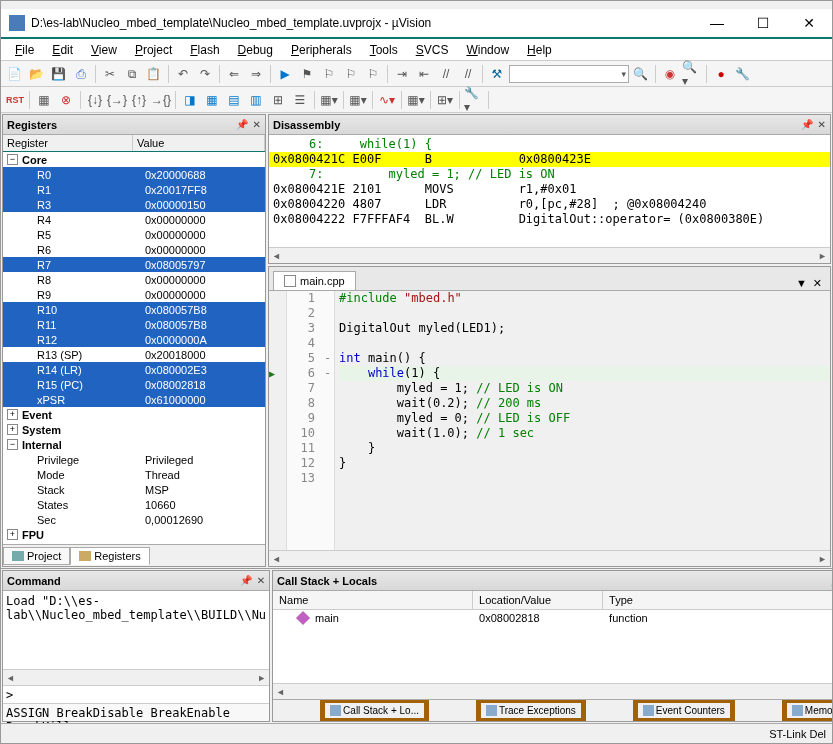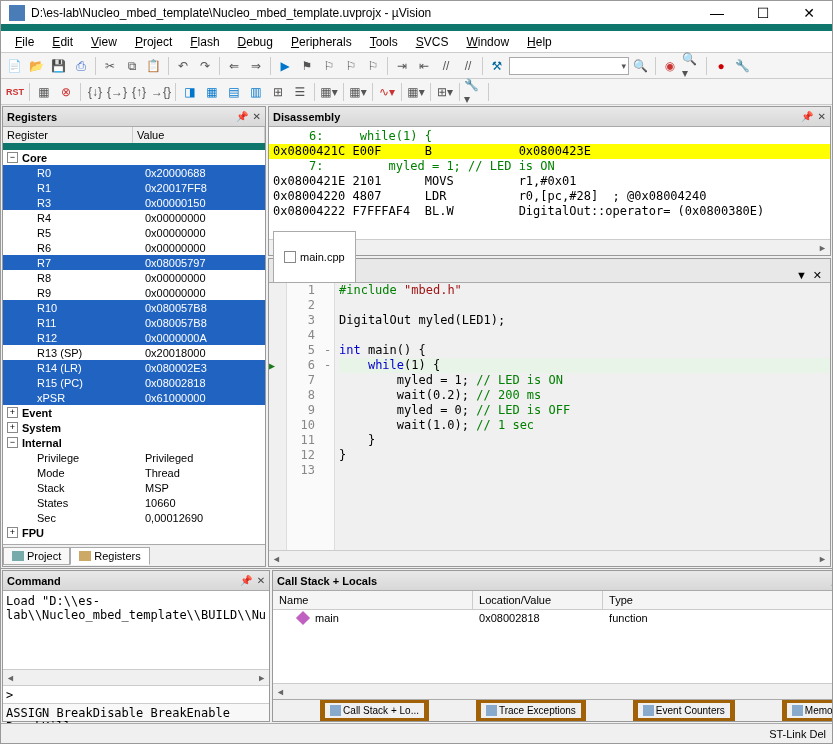--- a/index.html
+++ b/index.html
@@ -1,17 +1,17 @@
 <!DOCTYPE html>
 <html><head>
 <meta charset="utf-8">
 <style>
 * { box-sizing: border-box; margin: 0; padding: 0; }
 body { font-family: "Segoe UI", Tahoma, sans-serif; font-size: 11px; background: #f0f0f0; width: 833px; height: 744px; overflow: hidden; display: flex; flex-direction: column; border: 1px solid #999; }
-.titlebar { height: 30px; background: #fff; display: flex; align-items: center; padding: 0 8px; border-bottom: 7px solid #0f766e; }
+.titlebar { height: 30px; background: #fff; display: flex; align-items: center; padding: 0 8px; border-bottom: 2px solid #0f766e; margin-top: 8px; }
 .titlebar-icon { width: 16px; height: 16px; background: #4a7cb8; margin-right: 6px; }
 .titlebar-text { flex: 1; font-size: 12px; }
 .titlebar-btns { display: flex; gap: 16px; font-size: 14px;}
 .titlebar-btn { width: 30px; text-align: center; cursor: default; }
 .menubar { height: 22px; background: #fff; display: flex; align-items: center; padding: 0 6px; gap: 2px; border-bottom: 1px solid #ccc; }
 .menubar span { padding: 2px 8px; font-size: 12px; }
 .menubar span u { text-decoration: underline; }
 .toolbar { height: 26px; background: #f5f5f5; display: flex; align-items: center; padding: 0 4px; gap: 2px; border-bottom: 1px solid #ccc; }
 .tb-btn { width: 20px; height: 20px; display: inline-flex; align-items: center; justify-content: center; font-size: 12px; color: #555; }
 .tb-sep { width: 1px; height: 18px; background: #ccc; margin: 0 2px; }
@@ -23,21 +23,21 @@
 .bot-row { height: 155px; display: flex; border-top: 1px solid #999; }
 
 .pane { display: flex; flex-direction: column; background: #fff; border: 1px solid #999; margin: 1px; min-height: 0; min-width: 0;}
 .pane-hdr { height: 20px; background: linear-gradient(#e8e8e8,#d8d8d8); display: flex; align-items: center; padding: 0 4px; font-size: 11px; border-bottom: 1px solid #aaa; }
 .pane-hdr-title { flex: 1; font-weight: bold; }
 .pane-hdr-btns { display: flex; gap: 4px; font-size: 10px; color: #444;}
 .pane-body { flex: 1; overflow: auto; background: #fff; min-height: 0;}
 
 
 .left-col { width: 266px; display: flex; flex-direction: column; }
-.reg-hdr-row { display: flex; background: #f0f0f0; border-bottom: 7px solid #0f766e; }
+.reg-hdr-row { display: flex; background: #f0f0f0; border-bottom: 1px solid #0f766e; }
 .reg-hdr-cell { padding: 2px 4px; border-right: 1px solid #ccc; font-size: 11px; }
 .reg-col-name { width: 130px; }
 .reg-col-val { flex: 1; }
 .tree-row { display: flex; align-items: center; font-family: Tahoma, sans-serif; font-size: 11px; height: 15px; }
 .tree-indent { display: inline-block; }
 .tree-toggle { width: 11px; height: 11px; border: 1px solid #888; display: inline-flex; align-items: center; justify-content: center; font-size: 9px; line-height: 1; margin-right: 2px; background: #fff;}
 .tree-label { width: 110px; padding-left: 2px; }
 .tree-val { flex: 1; }
 .sel { background: #2063c0; color: #fff; }
 .tabs-bot { height: 22px; border-top: 1px solid #aaa; display: flex; align-items: center; background: #f0f0f0; }
@@ -47,21 +47,21 @@
 
 
 .right-col { flex: 1; display: flex; flex-direction: column; min-width: 0;}
 .disasm-body { font-family: Consolas, monospace; font-size: 12px; padding: 2px 0; white-space: pre; overflow: auto;}
 .disasm-line { padding: 0 4px; height: 15px; }
 .hl-yellow { background: #ffff00; }
 .src-green { color: #008000; }
 
 .editor-area { flex: 1; display: flex; flex-direction: column; border: 1px solid #999; margin: 1px; min-height: 0;}
 .editor-tabs { height: 24px; background: #e8e8e8; display: flex; align-items: flex-end; padding: 0 4px; border-bottom: 1px solid #aaa;}
-.editor-tab { background: #fff; border: 1px solid #aaa; border-bottom: none; padding: 19px 10px; font-size: 11px; display: flex; align-items: center; gap: 4px; margin-top: 48px;}
+.editor-tab { background: #fff; border: 1px solid #aaa; border-bottom: none; padding: 3px 10px; font-size: 11px; display: flex; align-items: center; gap: 4px; margin-top: 48px;}
 .editor-tab-ico { width: 12px; height: 12px; background: #fff; border: 1px solid #888;}
 .editor-tabs-right { margin-left: auto; display: flex; gap: 6px; font-size: 11px; padding: 0 4px;}
 .editor-body { flex: 1; display: flex; font-family: Consolas, monospace; font-size: 12px; overflow: auto;}
 .gutter { width: 18px; background: #f0f0f0; border-right: 1px solid #ddd; }
 .lnums { width: 34px; text-align: right; color: #888; padding-right: 6px; background: #fafafa;}
 .fold { width: 14px; background: #fafafa; border-right: 1px solid #ddd; color: #888; text-align: center;}
 .code { flex: 1; white-space: pre; padding-left: 4px; }
 .code-line { height: 15px; }
 .cur-line { background: #e8f4e8; }
 .kw { color: #0000cc; }

